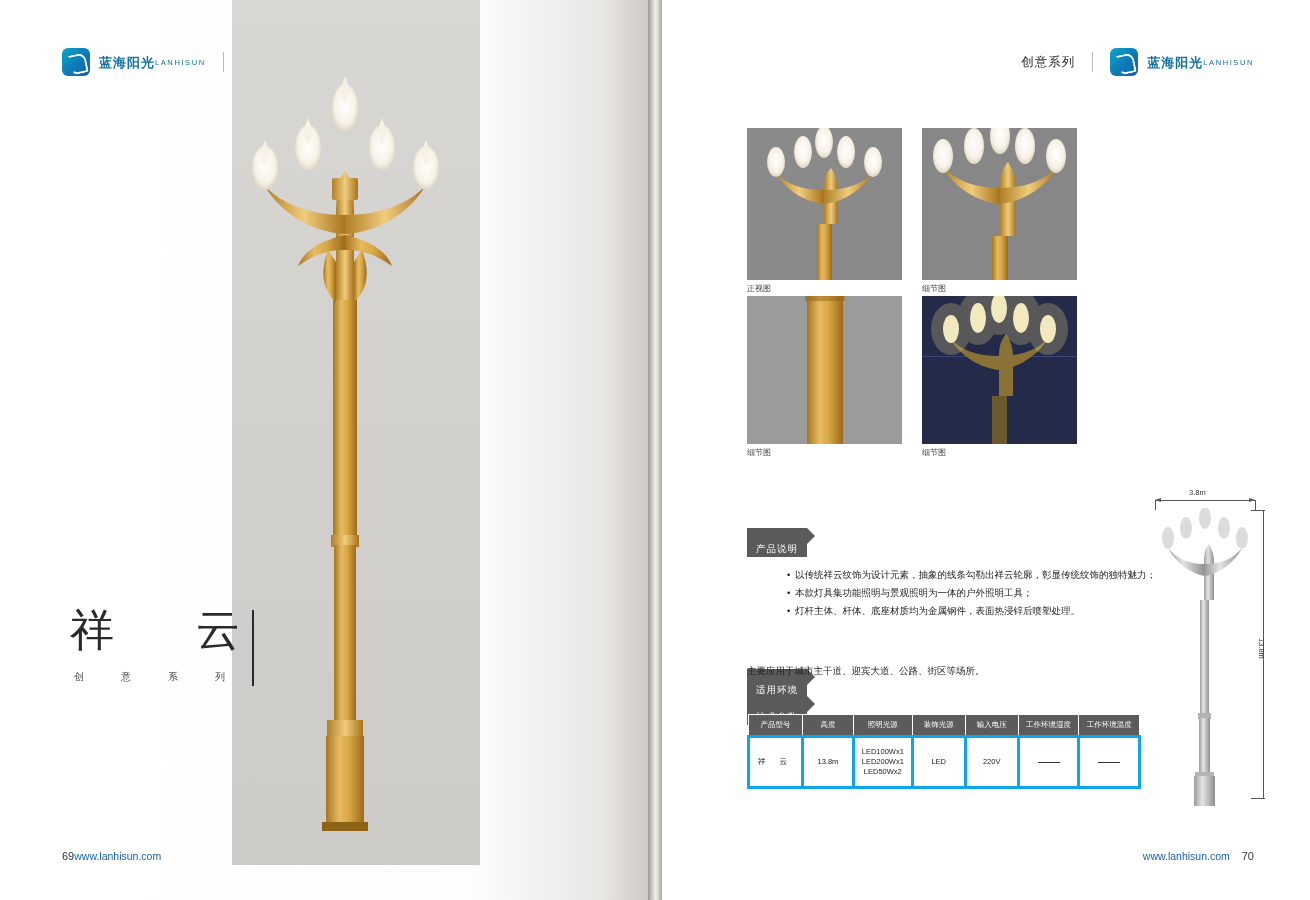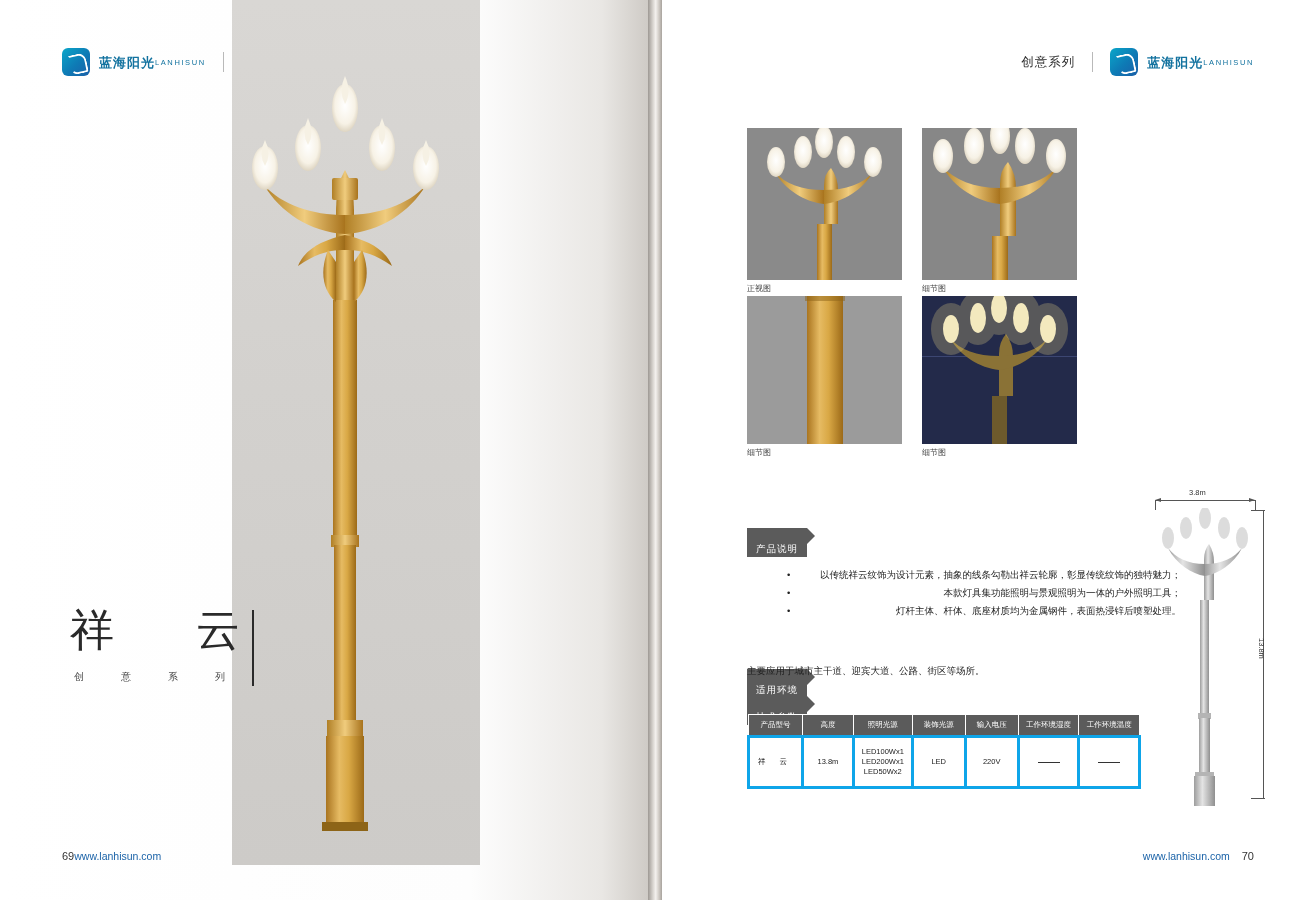--- a/index.html
+++ b/index.html
@@ -91,21 +91,21 @@
     border-top:8.5px solid transparent;border-bottom:8.5px solid transparent;
   }
 
   .tag-a{left:85px;top:528px;}
   .tag-b{left:85px;top:669px;}
   .tag-c{left:85px;top:696px;}
 
   .body-list{position:absolute;left:85px;top:551px;width:394px;}
   .body-list li{
     list-style:none;font-size:9.5px;color:#222;line-height:16px;
-    margin:0 0 2px 0;padding-left:8px;position:relative;text-align:right;
+    margin:0 0 2px 0;padding-left:8px;position:relative;
   }
   .body-list li:before{content:"•";position:absolute;left:0;top:0;color:#222;}
   .env-text{position:absolute;left:85px;top:663px;width:394px;font-size:9.5px;color:#222;line-height:16px;}
 
   table.spec{
     position:absolute;left:85px;top:714px;border-collapse:collapse;width:394px;
   }
   table.spec th{
     background:#5b5b5b;color:#fff;font-size:7.5px;font-weight:normal;
     border:1px solid #fff;height:20px;padding:0 2px;

